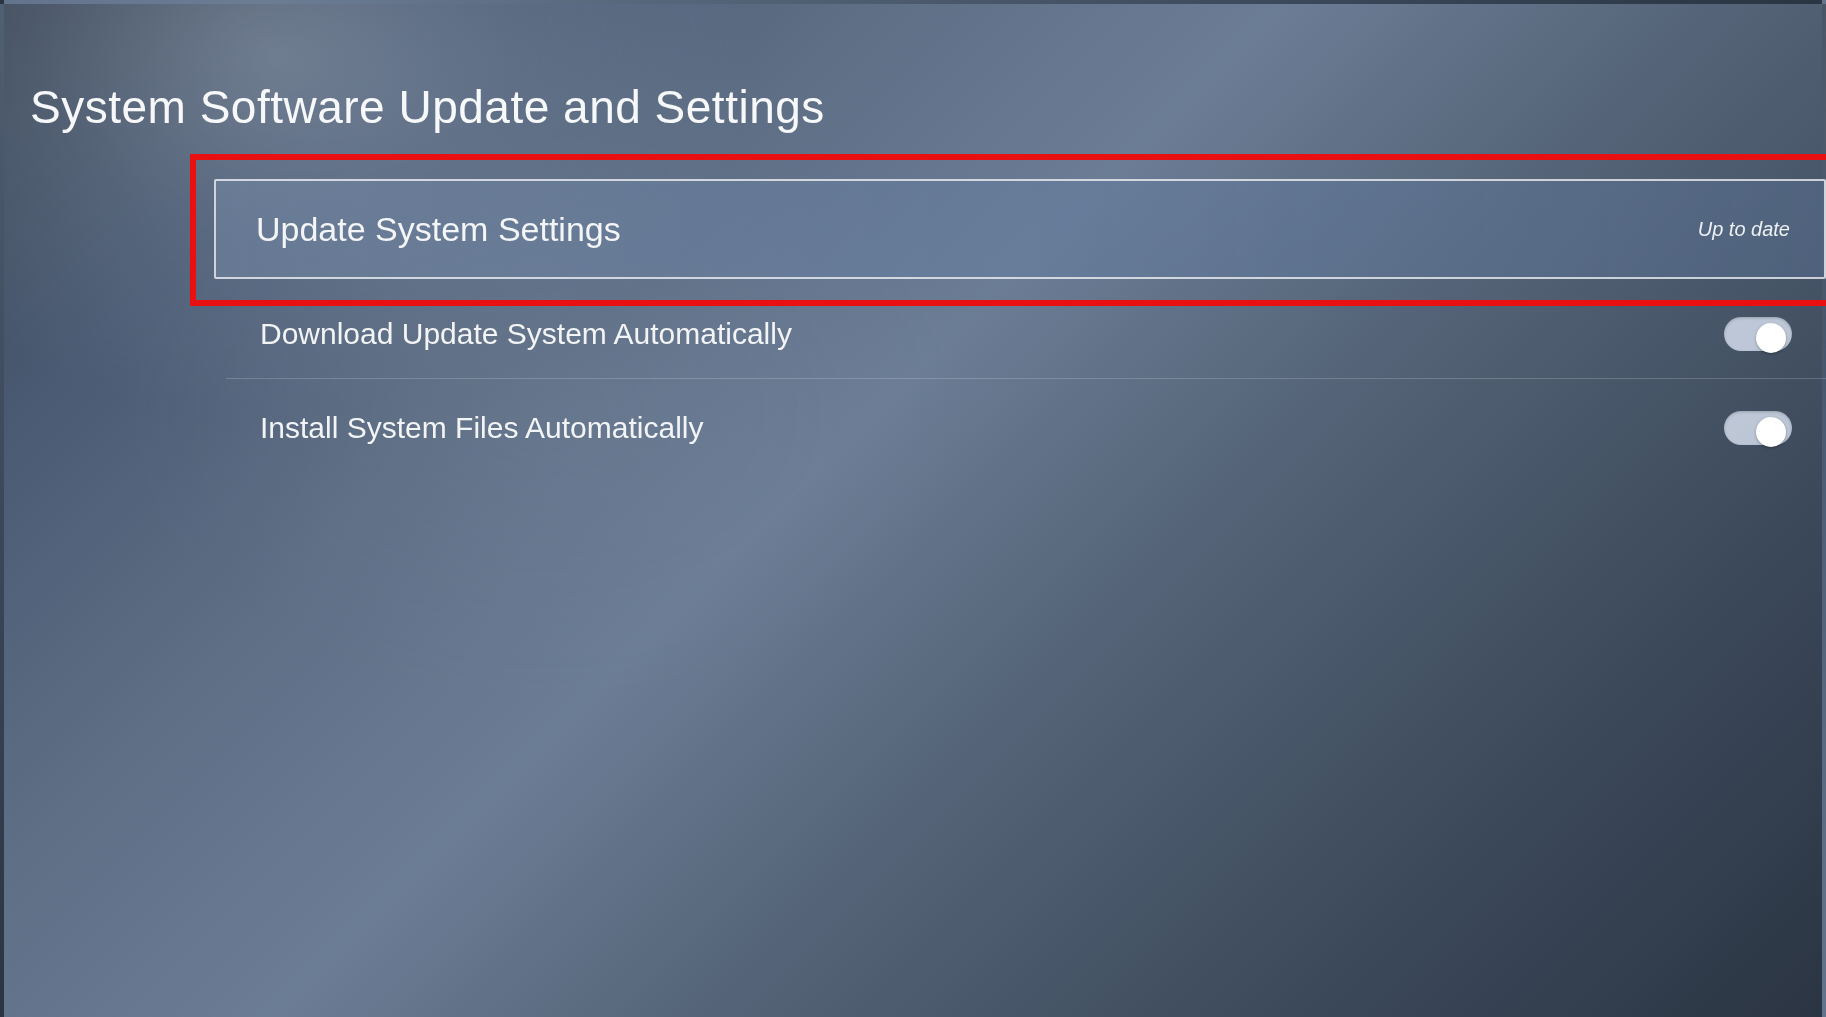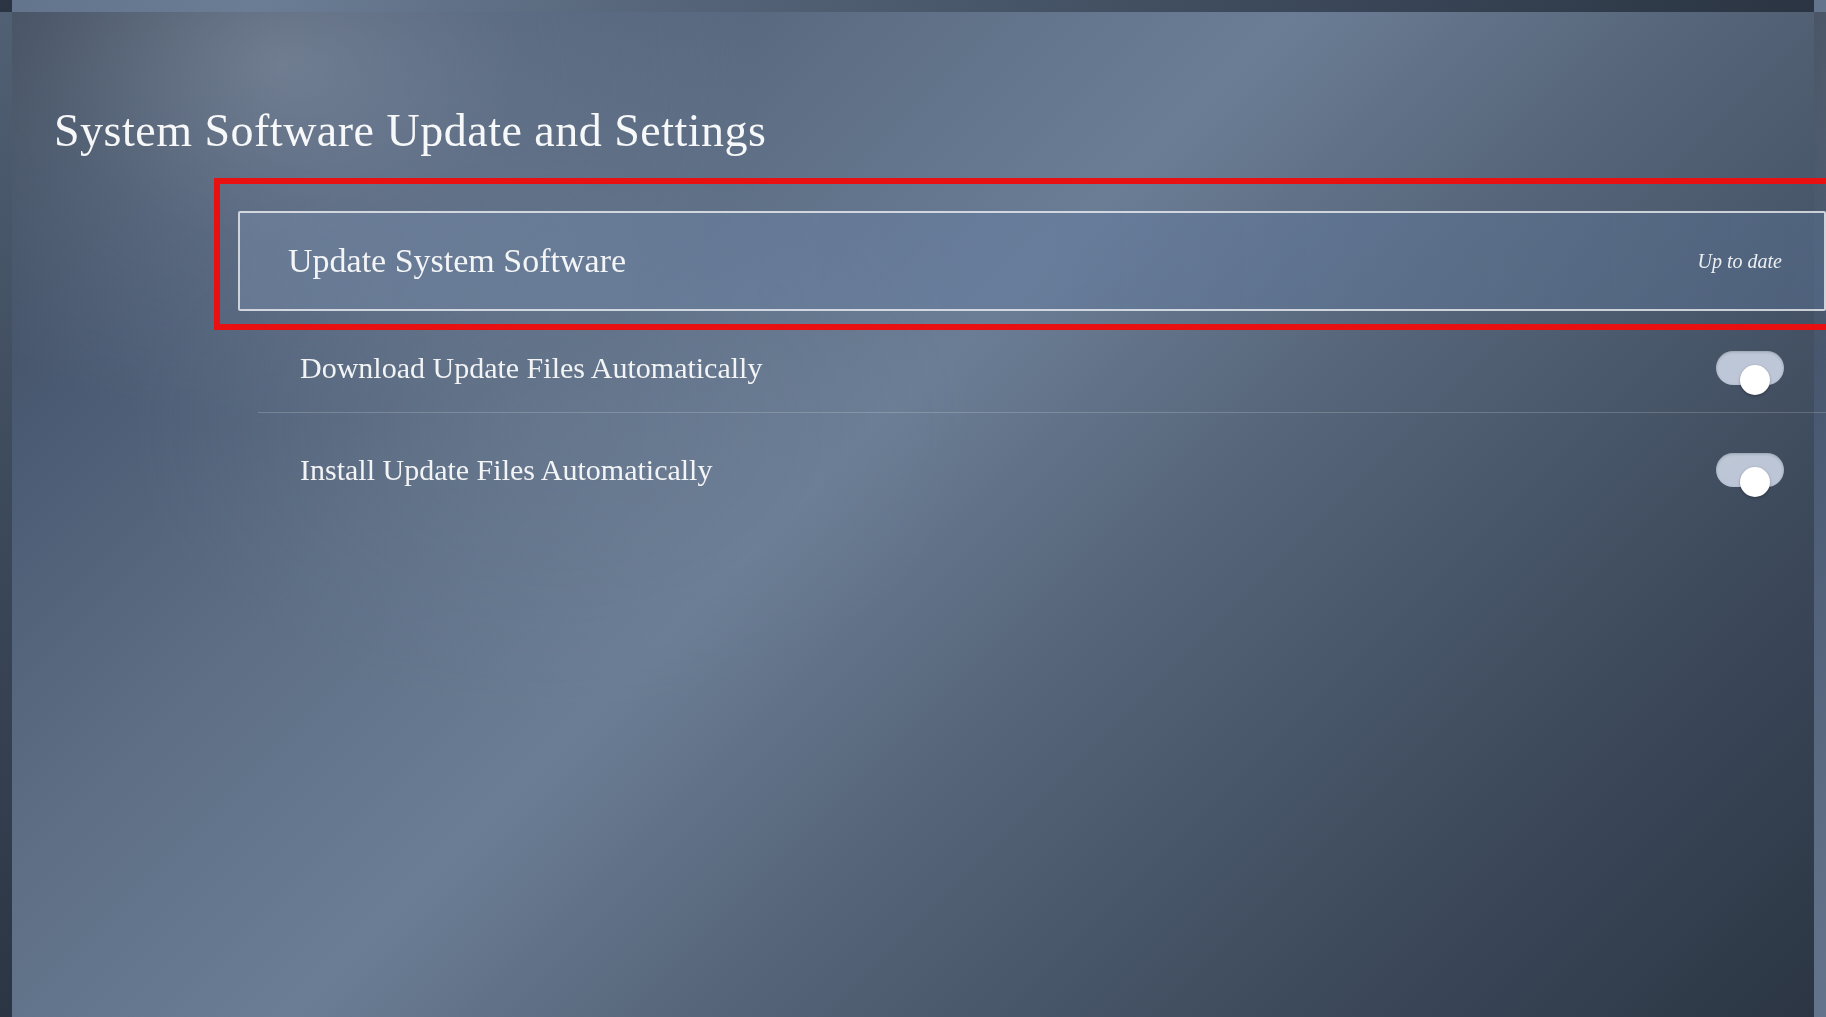--- a/index.html
+++ b/index.html
@@ -1,19 +1,18 @@
 <!DOCTYPE html>
 <html><head>
   <meta charset="utf-8">
   <style>
     * {
-      margin: 12px;
+      margin: 4px;
       padding: 0;
       box-sizing: border-box;
-      font-family: Liberation Serif, serif;
     }
     
     body {
       width: 1826px;
       height: 1017px;
       background: linear-gradient(135deg, #3a4555 0%, #4a5a72 15%, #5d6e85 30%, #6b7d95 45%, #556478 60%, #3d4a5c 80%, #2a3442 100%);
       background-image: 
         radial-gradient(ellipse 800px 600px at 15% 5%, rgba(190, 200, 215, 0.35) 0%, rgba(150, 165, 185, 0.2) 30%, transparent 60%),
         radial-gradient(ellipse 600px 400px at 30% 40%, rgba(130, 145, 165, 0.15) 0%, transparent 70%),
         linear-gradient(135deg, #3a4555 0%, #4a5a72 15%, #5d6e85 30%, #6b7d95 45%, #556478 60%, #3d4a5c 80%, #2a3442 100%);
@@ -114,31 +113,31 @@
 </head>
 <body>
 
 <h1 class="page-title">System Software Update and Settings</h1>
 
 <div class="highlight-box"></div>
 
 <div class="settings-list">
 
   <div class="settings-row selected">
-    <span class="row-label">Update System Software</span>
+    <span class="row-label">Update System Settings</span>
     <span class="row-status">Up to date</span>
   </div>
 
   <div class="settings-row divider">
-    <span class="row-label">Download Update Files Automatically</span>
+    <span class="row-label">Download Update System Automatically</span>
     <div class="toggle">
       <div class="toggle-knob"></div>
     </div>
   </div>
 
   <div class="settings-row">
-    <span class="row-label">Install Update Files Automatically</span>
+    <span class="row-label">Install System Files Automatically</span>
     <div class="toggle">
       <div class="toggle-knob"></div>
     </div>
   </div>
 
 </div>
 
 </body></html>

